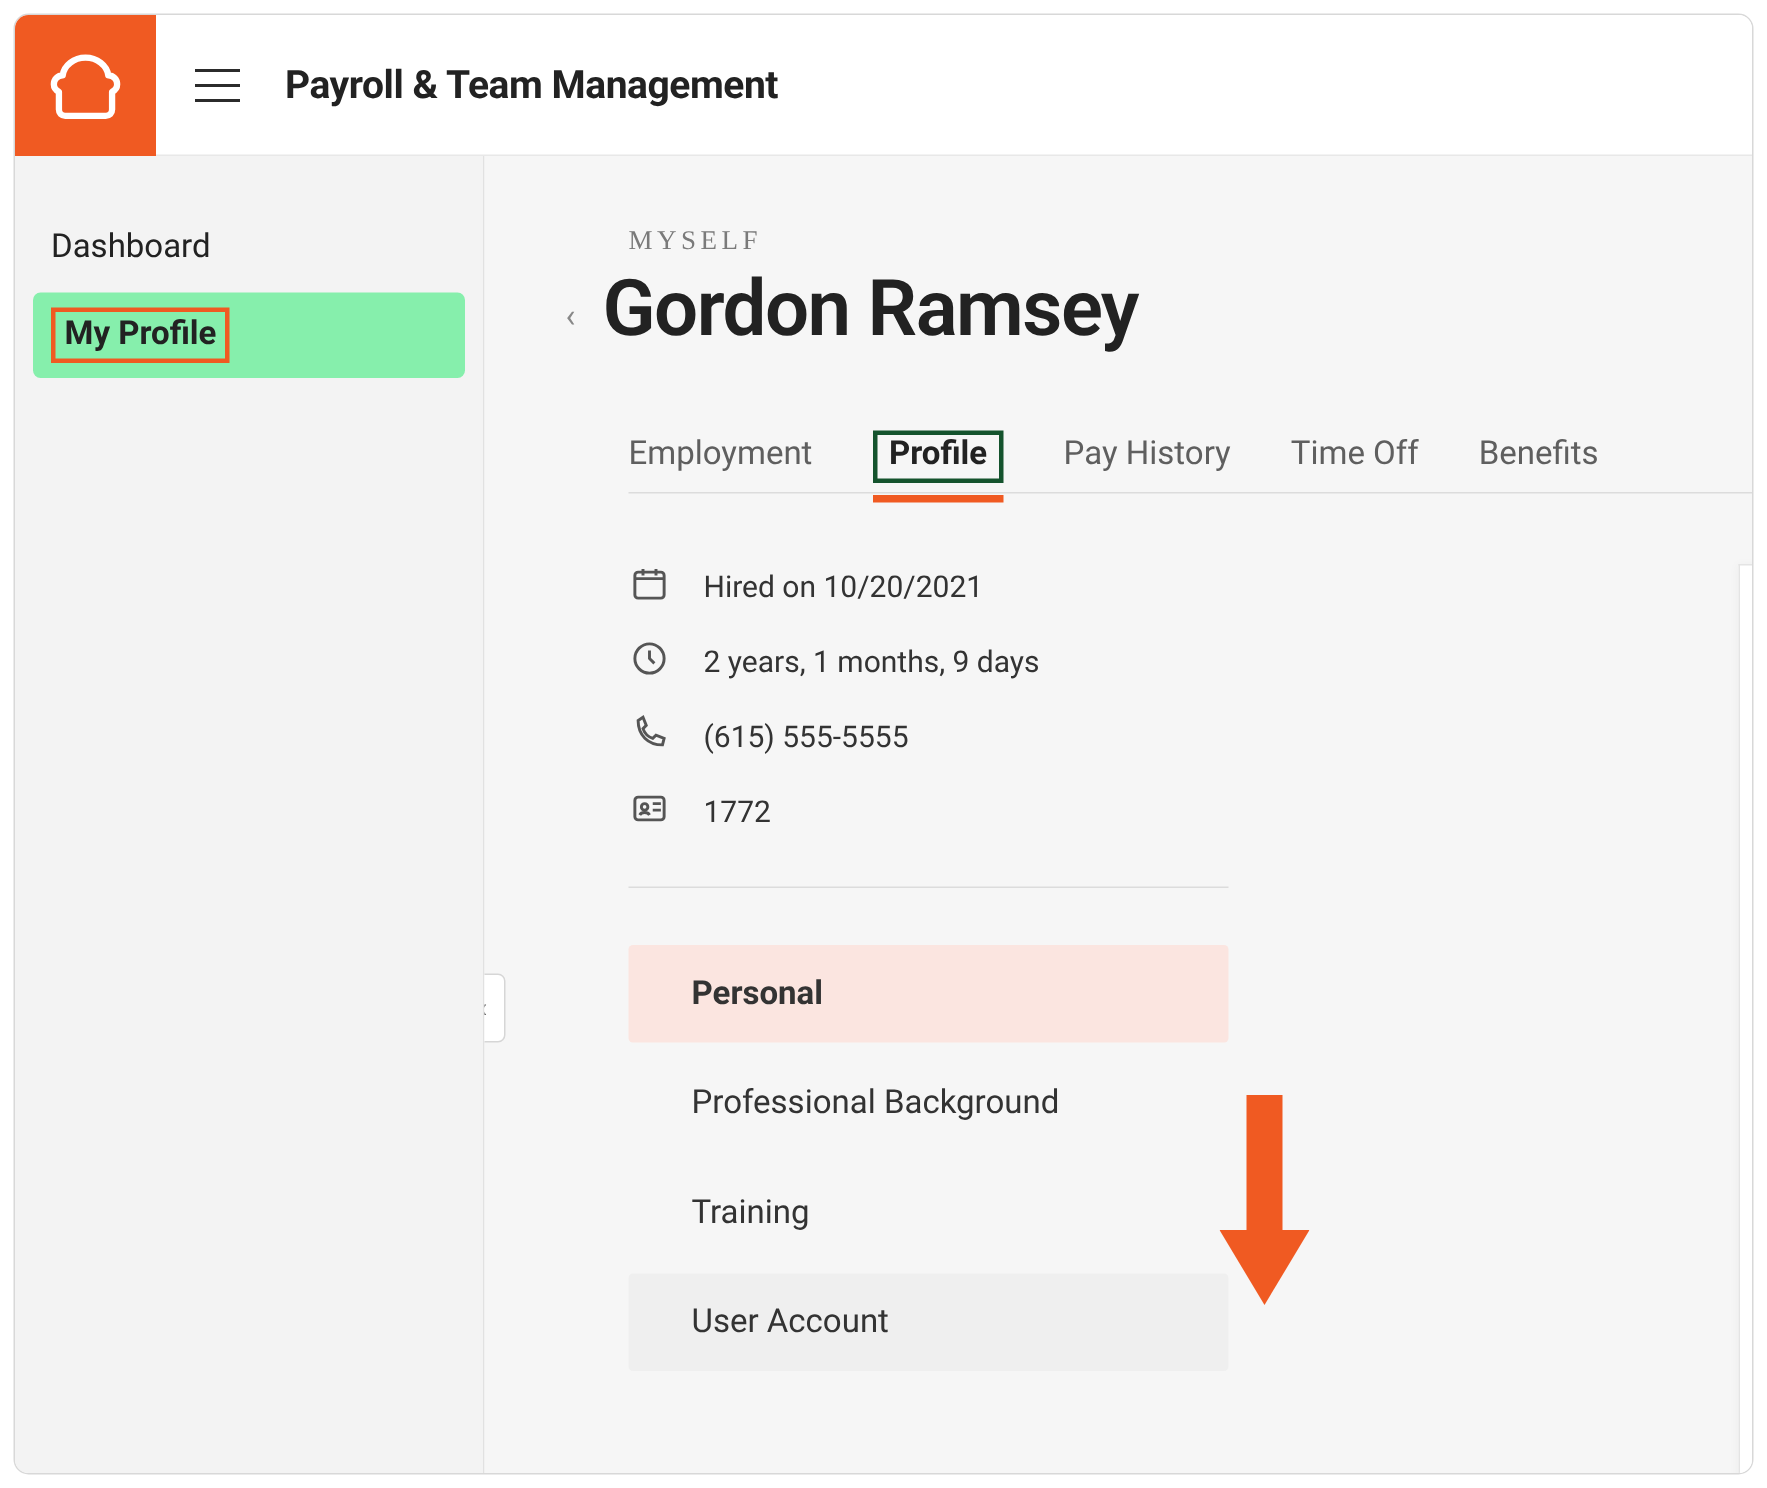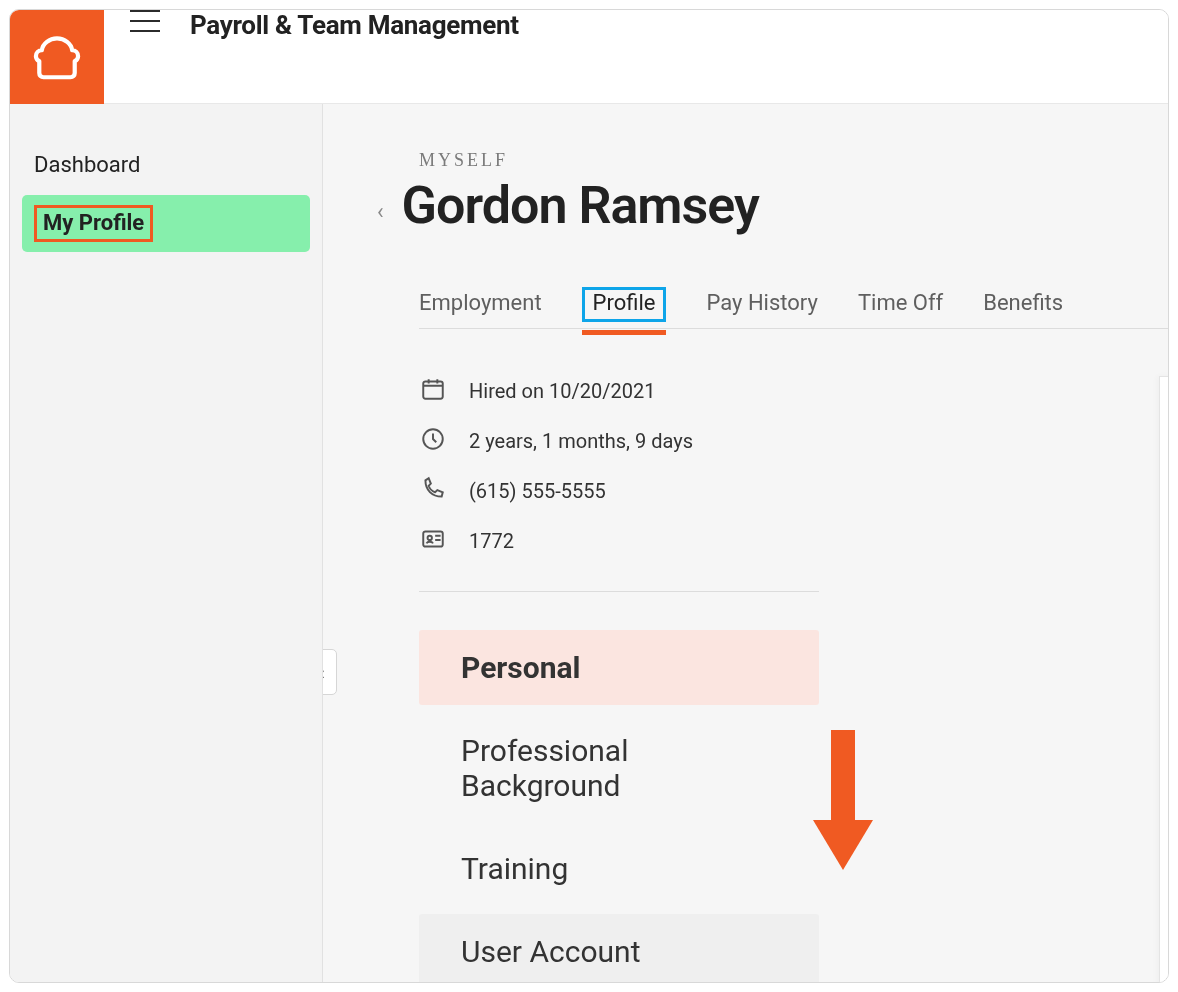--- a/index.html
+++ b/index.html
@@ -19,20 +19,21 @@
     width: 1160px;
     height: 974px;
     border: 1px solid #d8d8d8;
     border-radius: 10px;
     overflow: hidden;
     position: relative;
     background: #fff;
   }
   .topbar {
     display: flex;
+    align-items: center;
     height: 94px;
     border-bottom: 1px solid #e8e8e8;
     background: #fff;
   }
   .logo {
     width: 94px;
     height: 94px;
     background: #f05a22;
     display: flex;
     align-items: center;
@@ -131,22 +132,22 @@
   }
   .tab {
     font-size: 22px;
     color: #5f5f5f;
     cursor: pointer;
     position: relative;
     padding-bottom: 2px;
   }
   .tab.active {
     color: #222;
-    font-weight: 400;
-    border: 3px solid #0ea5e9;
+    font-weight: 700;
+    border: 3px solid #14532d;
     padding: 0 8px 4px 8px;
     margin-top: -3px;
   }
   .tab.active::after {
     content: "";
     position: absolute;
     left: -3px;
     right: -3px;
     bottom: -16px;
     height: 5px;
@@ -183,21 +184,21 @@
   }
   .sub-sections {
     margin-top: 38px;
     width: 400px;
     display: flex;
     flex-direction: column;
     gap: 8px;
   }
   .sub-item {
     padding: 20px 42px;
-    font-size: 30px;
+    font-size: 22px;
     color: #333;
     cursor: pointer;
     border-radius: 3px;
   }
   .sub-item.personal { background: #fbe5e0; font-weight: 700; }
   .sub-item.ua { background: #efefef; }
   .sub-item.plain { background: transparent; }
 
   
   .panel {

